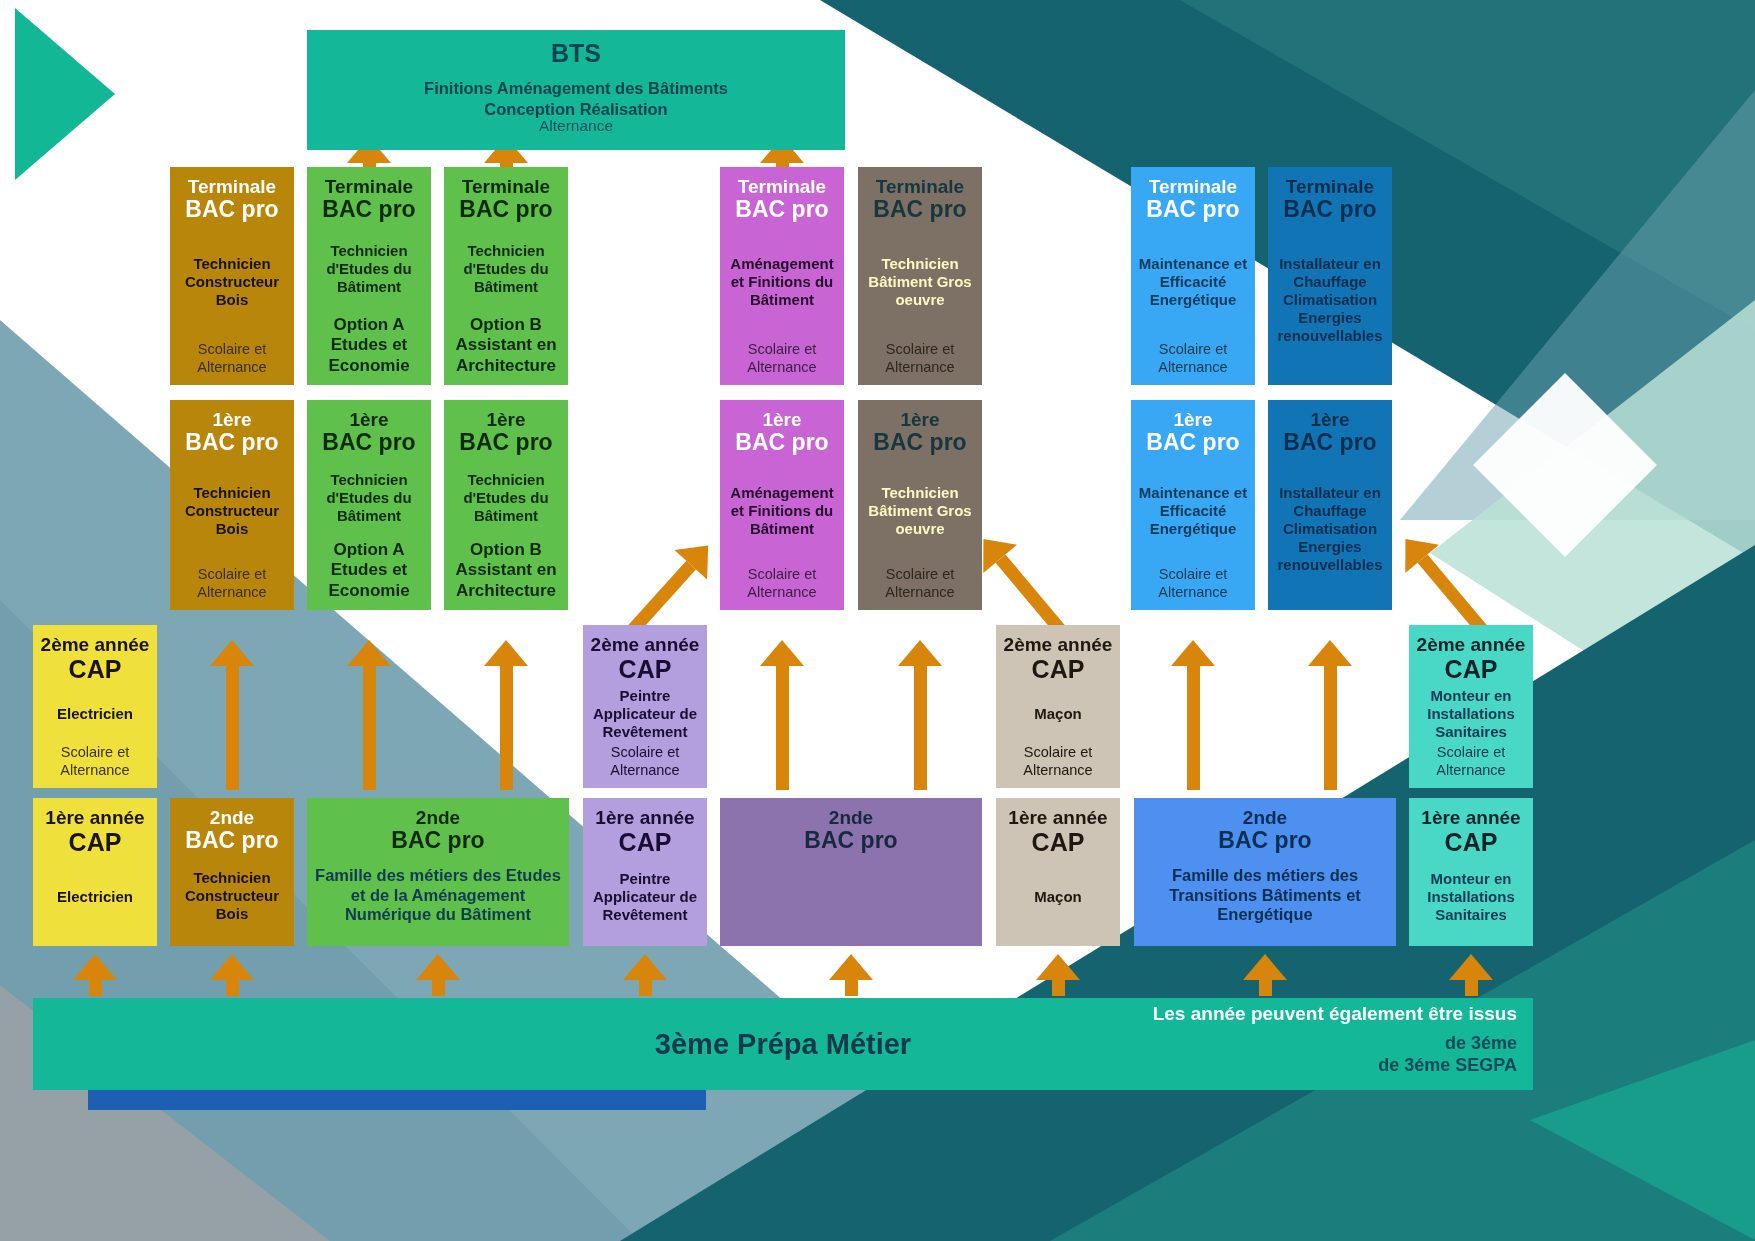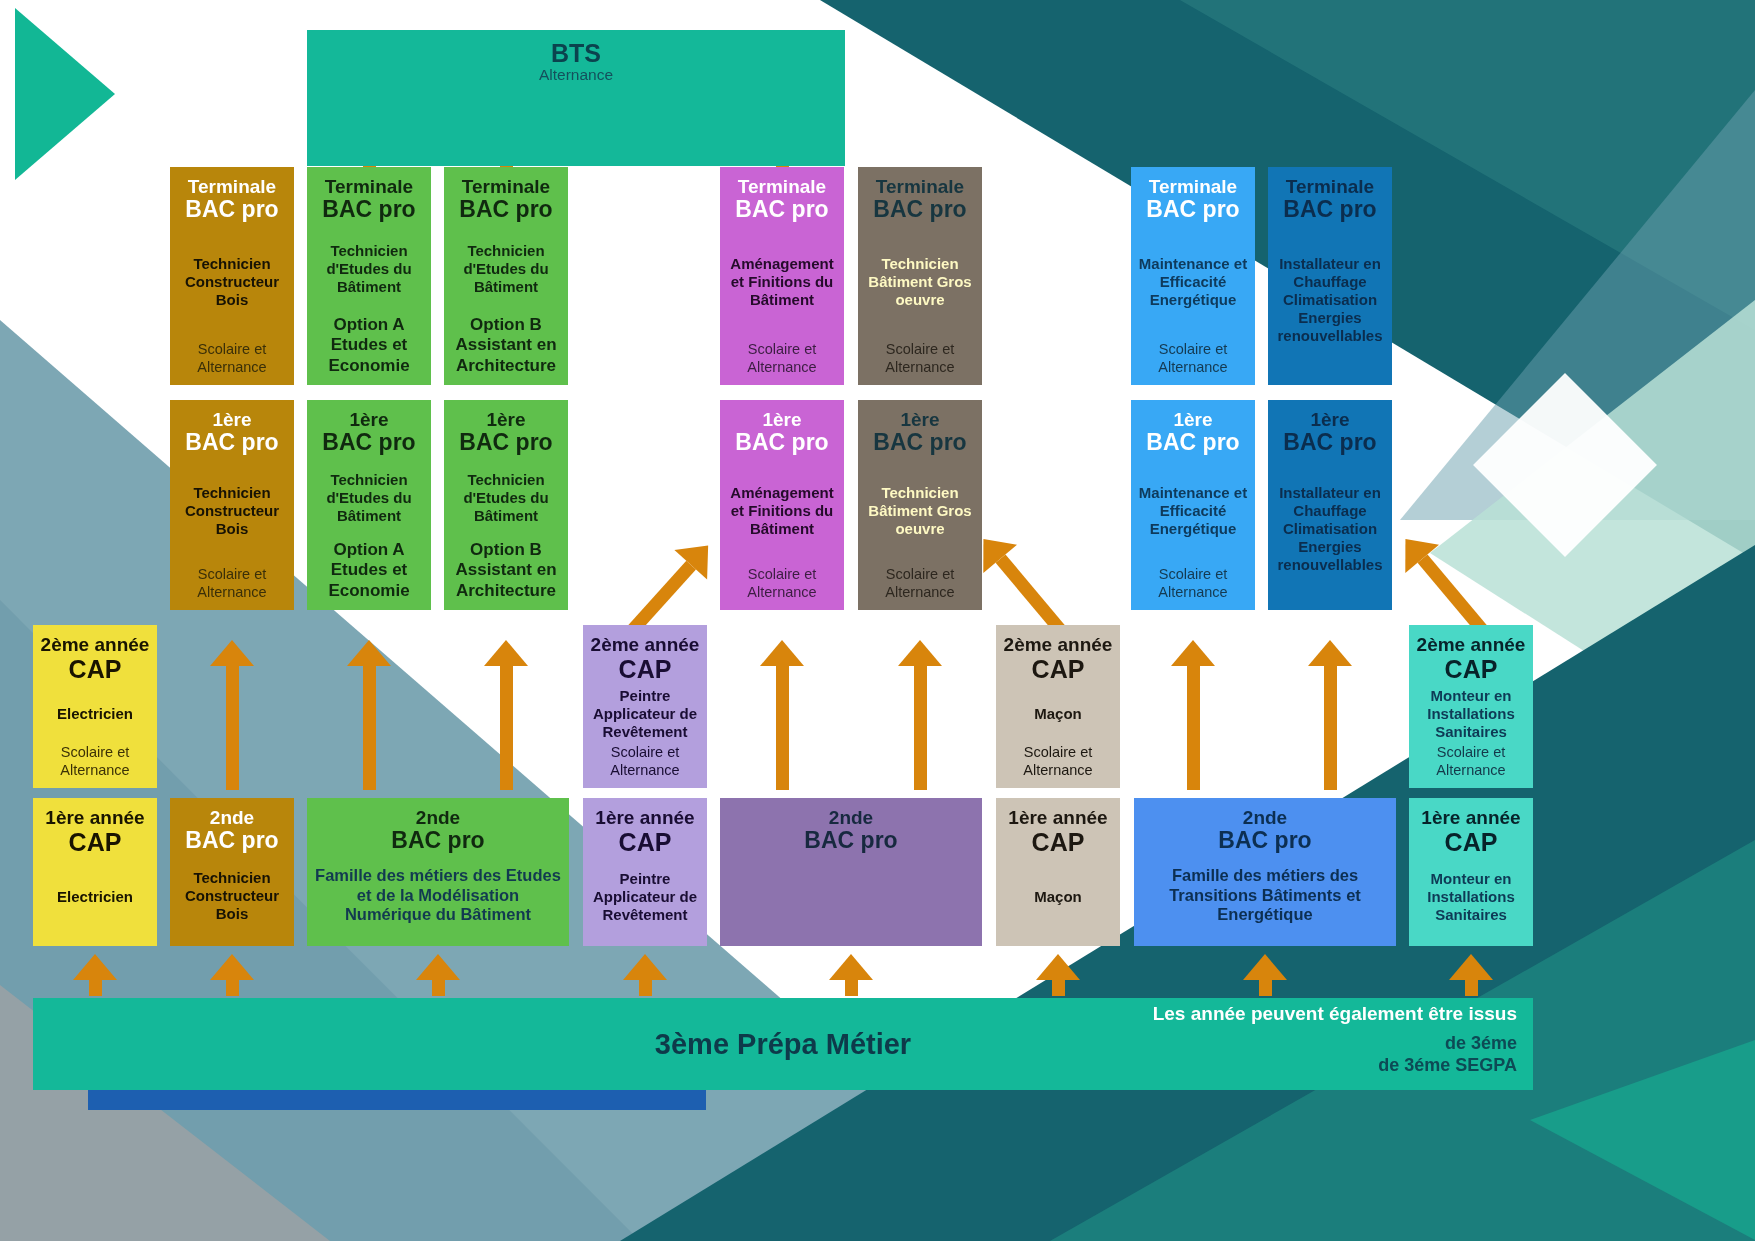--- a/index.html
+++ b/index.html
@@ -81,22 +81,23 @@
   <div class="bg" style="left:1500px;top:400px;width:130px;height:130px;background:#ffffff;opacity:.95;transform:rotate(45deg)"></div>
   <div class="bg" style="left:0;top:320px;width:1060px;height:921px;background:#7da7b4;clip-path:polygon(0 0,100% 100%,0 100%)"></div>
   <div class="bg" style="left:0;top:600px;width:640px;height:641px;background:#6a98a8;opacity:.6;clip-path:polygon(0 0,100% 100%,0 100%)"></div>
   <div class="bg" style="left:0;top:985px;width:330px;height:256px;background:#95a1a6;clip-path:polygon(0 0,100% 100%,0 100%)"></div>
   <div class="bg" style="left:620px;top:545px;width:1135px;height:696px;background:#15636e;clip-path:polygon(100% 0,100% 100%,0 100%)"></div>
   <div class="bg" style="left:1050px;top:840px;width:705px;height:401px;background:#1e8a82;opacity:.7;clip-path:polygon(100% 0,100% 100%,0 100%)"></div>
   <div class="bg" style="left:1530px;top:1040px;width:225px;height:200px;background:#16b795;opacity:.55;clip-path:polygon(0 40%,100% 0,100% 100%)"></div>
   <div class="bg" style="left:88px;top:1090px;width:618px;height:20px;background:#1d5fb0"></div>
 
 
-  <div class="box bts" style="left:307px;top:30px;width:538px;height:136px">
+  <div class="box bts" style="left:307px;top:30px;width:538px;height:120px">
     <div class="bts-title">BTS</div>
+    <div class="bts-body">Finitions Aménagement des Bâtiments Conception Réalisation</div>
     <div class="bts-mode">Alternance</div>
   </div>
 
   <div class="box gold" style="left:170px;top:167px;width:124px;height:218px">
     <div class="bx-head">
       <span class="l1">Terminale</span>
       <span class="l2">BAC pro</span>
     </div>
     <div class="bx-body">Technicien Constructeur Bois</div>
     <div class="bx-mode">Scolaire et Alternance</div>
@@ -250,21 +251,21 @@
       <span class="l1">2nde</span>
       <span class="l2">BAC pro</span>
     </div>
     <div class="bx-body">Technicien Constructeur Bois</div>
   </div>
   <div class="box green wide navy-body" style="left:307px;top:798px;width:262px;height:148px">
     <div class="bx-head">
       <span class="l1">2nde</span>
       <span class="l2">BAC pro</span>
     </div>
-    <div class="bx-body">Famille des métiers des Etudes et de la Modélisation Numérique du Bâtiment</div>
+    <div class="bx-body">Famille des métiers des Etudes et de la Aménagement Numérique du Bâtiment</div>
   </div>
   <div class="box cap lpurple" style="left:583px;top:798px;width:124px;height:148px">
     <div class="bx-head">
       <span class="l1">1ère année</span>
       <span class="l2">CAP</span>
     </div>
     <div class="bx-body">Peintre Applicateur de Revêtement</div>
   </div>
   <div class="box purple wide" style="left:720px;top:798px;width:262px;height:148px">
     <div class="bx-head">

